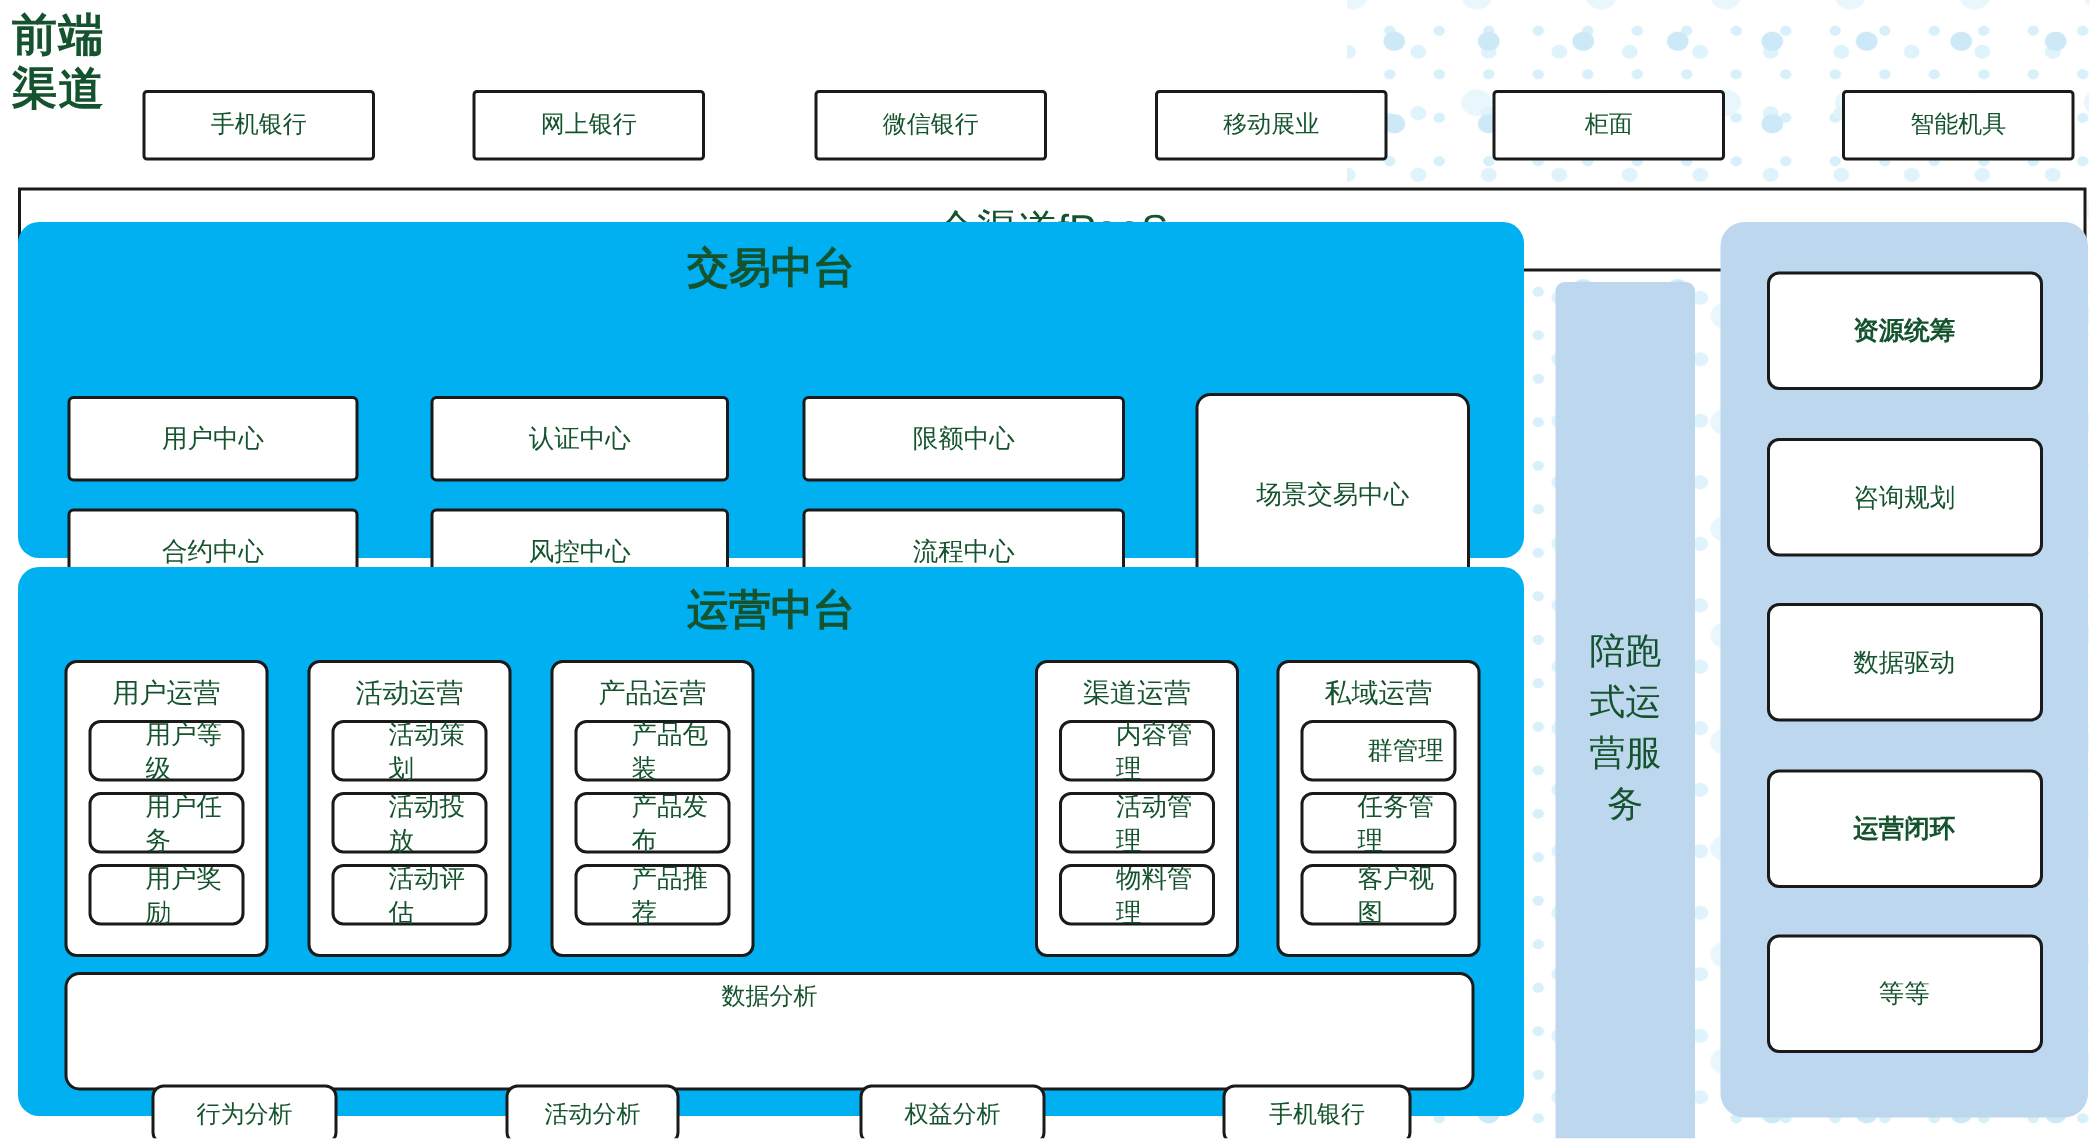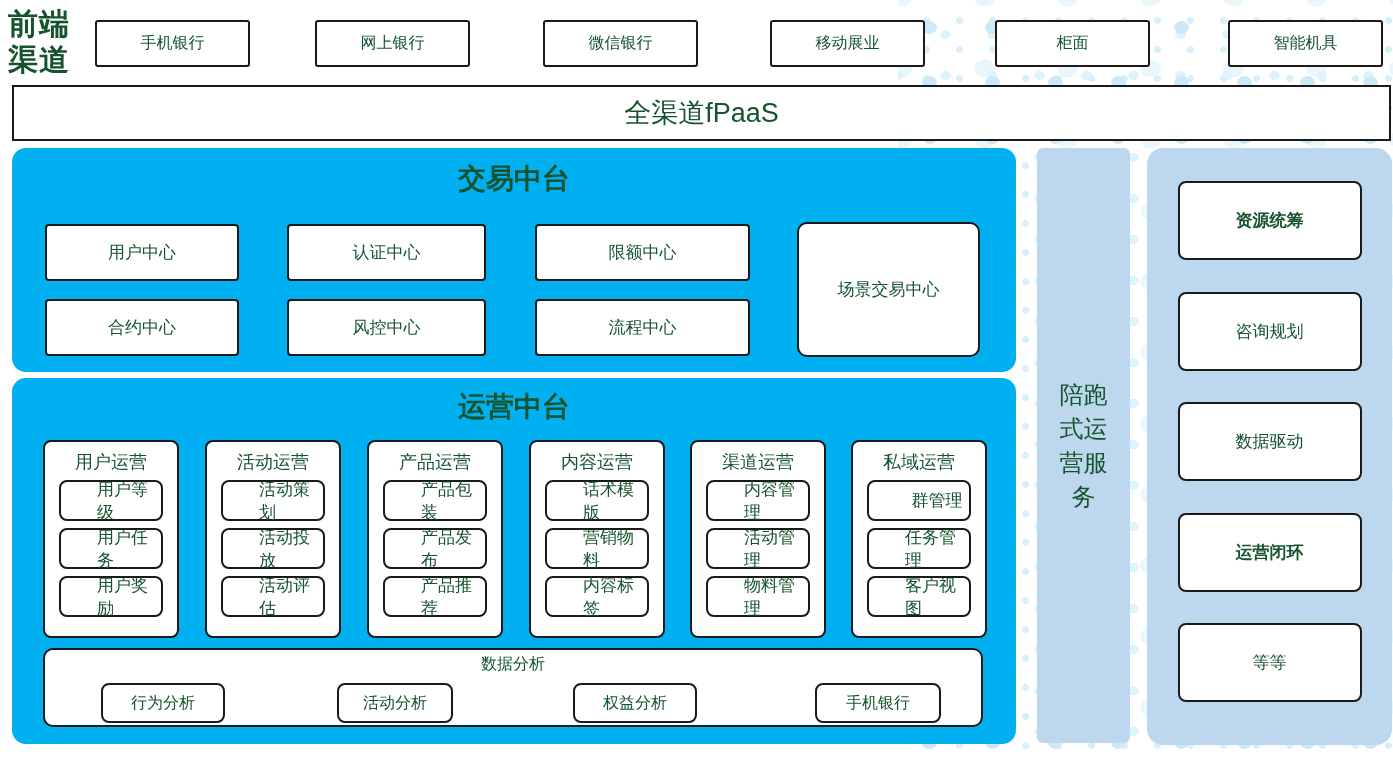--- a/index.html
+++ b/index.html
@@ -7,21 +7,21 @@
          font-family:"Liberation Sans",sans-serif;color:#14532d;}
   .dots{position:absolute;left:898px;top:0;width:495px;height:759px;
     background-image:
       radial-gradient(#cde9f7 7px, transparent 7.5px),
       radial-gradient(#def3fb 5px, transparent 5.5px),
       radial-gradient(#e9f7fd 10px, transparent 10.5px),
       radial-gradient(#d7f0fa 3.5px, transparent 4px);
     background-size:63px 55px,47px 41px,83px 71px,33px 29px;
     background-position:0 0,24px 14px,45px 33px,12px 6px;}
   .abs{position:absolute;box-sizing:border-box;}
-  .flexc{display:flex;align-items:center;justify-content:center;text-align:center;}
+  .flexc{display:flex;align-items:center;justify-content:center;text-align:center;margin-top:40px;}
   .front-label{left:8px;top:6px;width:72px;font-family:"Liberation Serif",serif;
       font-weight:700;font-size:30px;line-height:36px;letter-spacing:1px;}
   .channel{top:20px;height:47px;width:155px;background:#fff;border:2px solid #1a1a1a;
       border-radius:3px;font-size:16px;}
   .fpaas{left:12px;top:85px;width:1379px;height:56px;background:#fff;border:2px solid #1a1a1a;
       font-size:27px;font-weight:500;}
   .panel{background:#00B0F0;border-radius:14px;}
   .panel-title{position:absolute;left:0;right:0;text-align:center;font-weight:700;font-size:28px;}
   .wbox{background:#fff;border:2px solid #1a1a1a;border-radius:4px;font-size:17px;}
   .scene{border-radius:10px;}
@@ -86,26 +86,20 @@
       <div class="group-item">活动策划</div>
       <div class="group-item">活动投放</div>
       <div class="group-item">活动评估</div>
     </div>
     <div class="group" style="left:355px">
       <div class="group-title">产品运营</div>
       <div class="group-item">产品包装</div>
       <div class="group-item">产品发布</div>
       <div class="group-item">产品推荐</div>
     </div>
-    <div class="group" style="left:517px">
-      <div class="group-title">内容运营</div>
-      <div class="group-item">话术模版</div>
-      <div class="group-item">营销物料</div>
-      <div class="group-item">内容标签</div>
-    </div>
     <div class="group" style="left:678px">
       <div class="group-title">渠道运营</div>
       <div class="group-item">内容管理</div>
       <div class="group-item">活动管理</div>
       <div class="group-item">物料管理</div>
     </div>
     <div class="group" style="left:839px">
       <div class="group-title">私域运营</div>
       <div class="group-item">群管理</div>
       <div class="group-item">任务管理</div>

